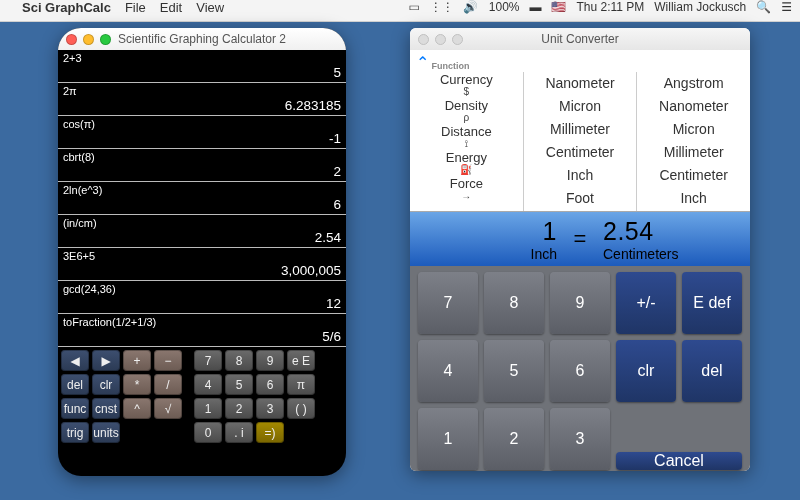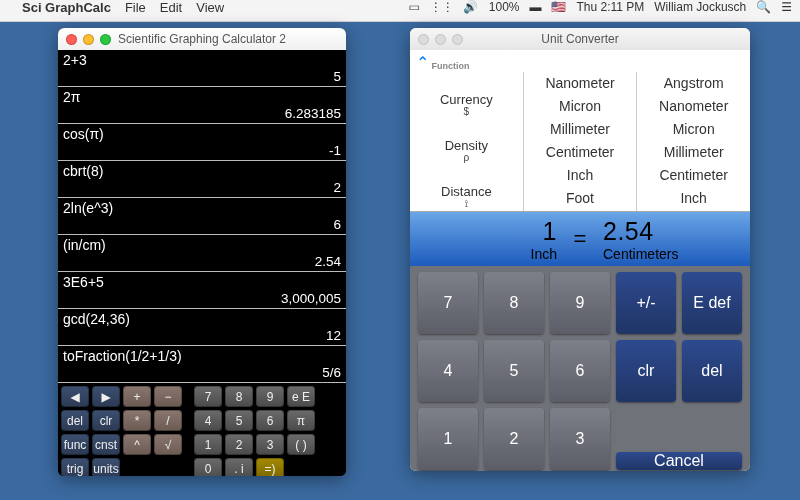--- a/index.html
+++ b/index.html
@@ -18,25 +18,25 @@
 
 .desktop { position: relative; width: 800px; height: 478px; }
 .window { position: absolute; background: #fff; border-radius: 6px; box-shadow: 0 4px 18px rgba(0,0,0,0.4); overflow: hidden; }
 .titlebar { height: 22px; background: linear-gradient(#f6f6f6,#e6e6e6); display: flex; align-items: center; position: relative; }
 .tl-dots { display: flex; gap: 6px; padding-left: 8px; }
 .dot { width: 11px; height: 11px; border-radius: 50%; border: 0.5px solid rgba(0,0,0,0.2); }
 .dot.red { background: #ff5f57; } .dot.yellow { background: #ffbd2e; } .dot.green { background: #28c940; }
 .tl-title { position: absolute; left: 0; right: 0; text-align: center; font-size: 12px; color: #555; }
 
 
-#win-calc { left: 58px; top: 6px; width: 288px; height: 448px; background: #000; }
+#win-calc { left: 58px; top: 6px; width: 288px; height: 448px; background: #000; border-radius: 23px; }
 #win-calc .titlebar { background: linear-gradient(#fff,#f0f0f0); }
 .calc-history { background: #000; overflow: hidden; }
 .calc-row { border-bottom: 1px solid #bbb; padding: 2px 5px 2px 5px; }
-.calc-in  { color: #fff; font-size: 14px; }
+.calc-in  { color: #fff; font-size: 11px; }
 .calc-out { color: #fff; font-size: 13.5px; text-align: right; margin-top: 1px; }
 .calc-keys { background: #000; padding: 3px 3px 3px 3px; display: flex; gap: 12px; }
 .keygrid { display: grid; gap: 3px; }
 .grid-a { grid-template-columns: repeat(4, 28px); grid-auto-rows: 21px; }
 .grid-b { grid-template-columns: repeat(4, 28px); grid-auto-rows: 21px; }
 .kbtn {
   display: flex; align-items: center; justify-content: center;
   border-radius: 4px; font-size: 12px; color: #eee;
   background: linear-gradient(#8a776f,#6c5b53); box-shadow: inset 0 0 0 1px rgba(0,0,0,0.3);
 }
@@ -49,21 +49,21 @@
 #win-conv .dot { background: #dcdcdc; border: 0.5px solid #c0c0c0; }
 .conv-top { display: flex; flex-direction: column; }
 .conv-navbar { height: 22px; display:flex; align-items:flex-end; padding-left:6px; }
 .conv-navbar .back { color: #007aff; font-size: 16px; }
 .conv-navbar .sub { font-size: 9px; color: #888; margin-left: 2px; transform: translateY(-1px); font-weight: bold; }
 .conv-pickers { display: flex; border-bottom: 1px solid #aaa; height: 140px; }
 .picker-col { flex: 1; overflow: hidden; position: relative; }
 .picker-col + .picker-col { border-left: 1px solid #ccc; }
 .picker-item { font-size: 14px; color: #333; text-align: center; height: 23px; line-height: 23px; }
 .picker-item.bold { font-weight: 400; }
-.picker-col.cats .picker-item { font-size: 13px; line-height: 14px; height: 26px; padding-top: 1px; margin-top: 20px; }
+.picker-col.cats .picker-item { font-size: 13px; line-height: 14px; height: 26px; padding-top: 1px; }
 .picker-col.cats .psub { display:block; font-size: 10px; color:#444; line-height: 10px; }
 
 .conv-midbar {
   height: 54px; display: flex; align-items: stretch;
   background: linear-gradient(#6aa5e6,#1c5bbc);
 }
 .conv-box { flex: 1; display: flex; flex-direction: column; justify-content: center; padding: 3px 10px; color: #000; }
 .conv-box.right { text-align: left; }
 .conv-box.left  { text-align: right; }
 .conv-num  { font-size: 25px; letter-spacing: 0.5px; }

